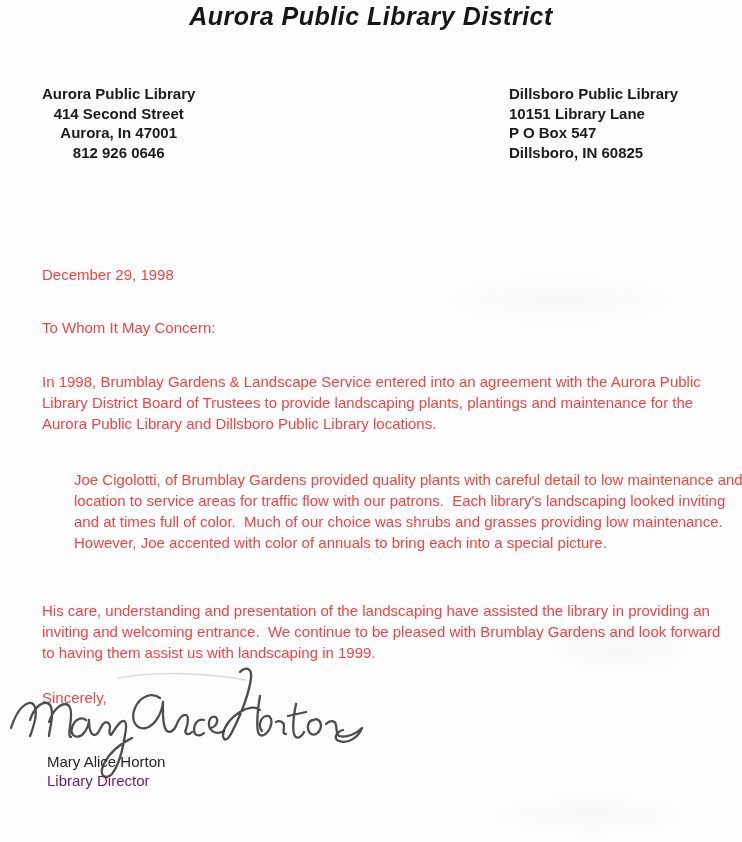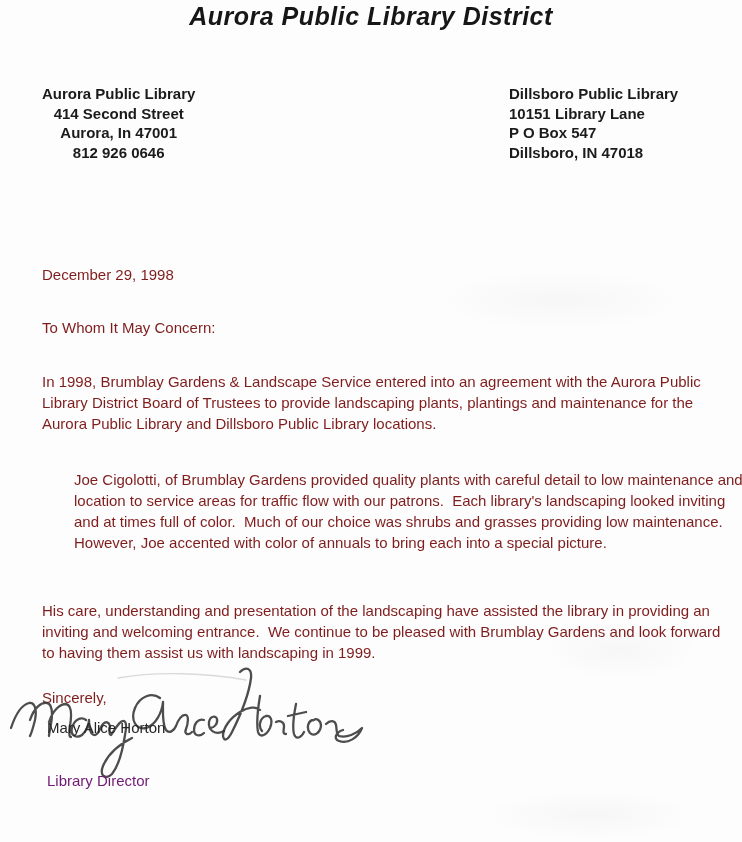--- a/index.html
+++ b/index.html
@@ -49,35 +49,35 @@
     white-space: nowrap;
   }
   .addr.left  { left: 42px; text-align: center;  }
   .addr.right { left: 509px; }
 
   .body-text {
     position: absolute;
     left: 42px;
     font-size: 15px;
     line-height: 21px;
-    color: #7f1d1d;
+    color: #ef4444;
     margin: 0;
   }
   .para {
     width: 680px;
     white-space: pre-wrap;
   }
   .date-line       { top: 264px; }
   .salutation-line { top: 317px; }
   .para-1          { top: 371px; }
   .para-2          { top: 469px; margin-left: 32px; }
   .para-3          { top: 600px; }
   .closing-line    { top: 687px; }
 
-  .signer-name  { position: absolute; left: 47px; top: 704px; font-size: 15px; color: #262626; }
+  .signer-name  { position: absolute; left: 47px; top: 738px; font-size: 15px; color: #262626; }
   .signer-title { position: absolute; left: 47px; top: 757px; font-size: 15px; color: #701a75; }
 
   .signature-svg {
     position: absolute;
     left: 8px;
     top: 658px;
     width: 360px;
     height: 132px;
     pointer-events: none;
   }
@@ -111,21 +111,21 @@
     <div>Aurora Public Library</div>
     <div>414 Second Street</div>
     <div>Aurora, In 47001</div>
     <div>812 926 0646</div>
   </div>
 
   <div class="addr right">
     <div>Dillsboro Public Library</div>
     <div>10151 Library Lane</div>
     <div>P O Box 547</div>
-    <div>Dillsboro, IN 47018</div>
+    <div>Dillsboro, IN 60825</div>
   </div>
 
   <p class="body-text date-line">December 29, 1998</p>
 
   <p class="body-text salutation-line">To Whom It May Concern:</p>
 
   <p class="body-text para para-1">In 1998, Brumblay Gardens &amp; Landscape Service entered into an agreement with the Aurora Public Library District Board of Trustees to provide landscaping plants, plantings and maintenance for the Aurora Public Library and Dillsboro Public Library locations.</p>
 
   <p class="body-text para para-2">Joe Cigolotti, of Brumblay Gardens provided quality plants with careful detail to low maintenance and location to service areas for traffic flow with our patrons.  Each library's landscaping looked inviting and at times full of color.  Much of our choice was shrubs and grasses providing low maintenance.  However, Joe accented with color of annuals to bring each into a special picture.</p>
 

